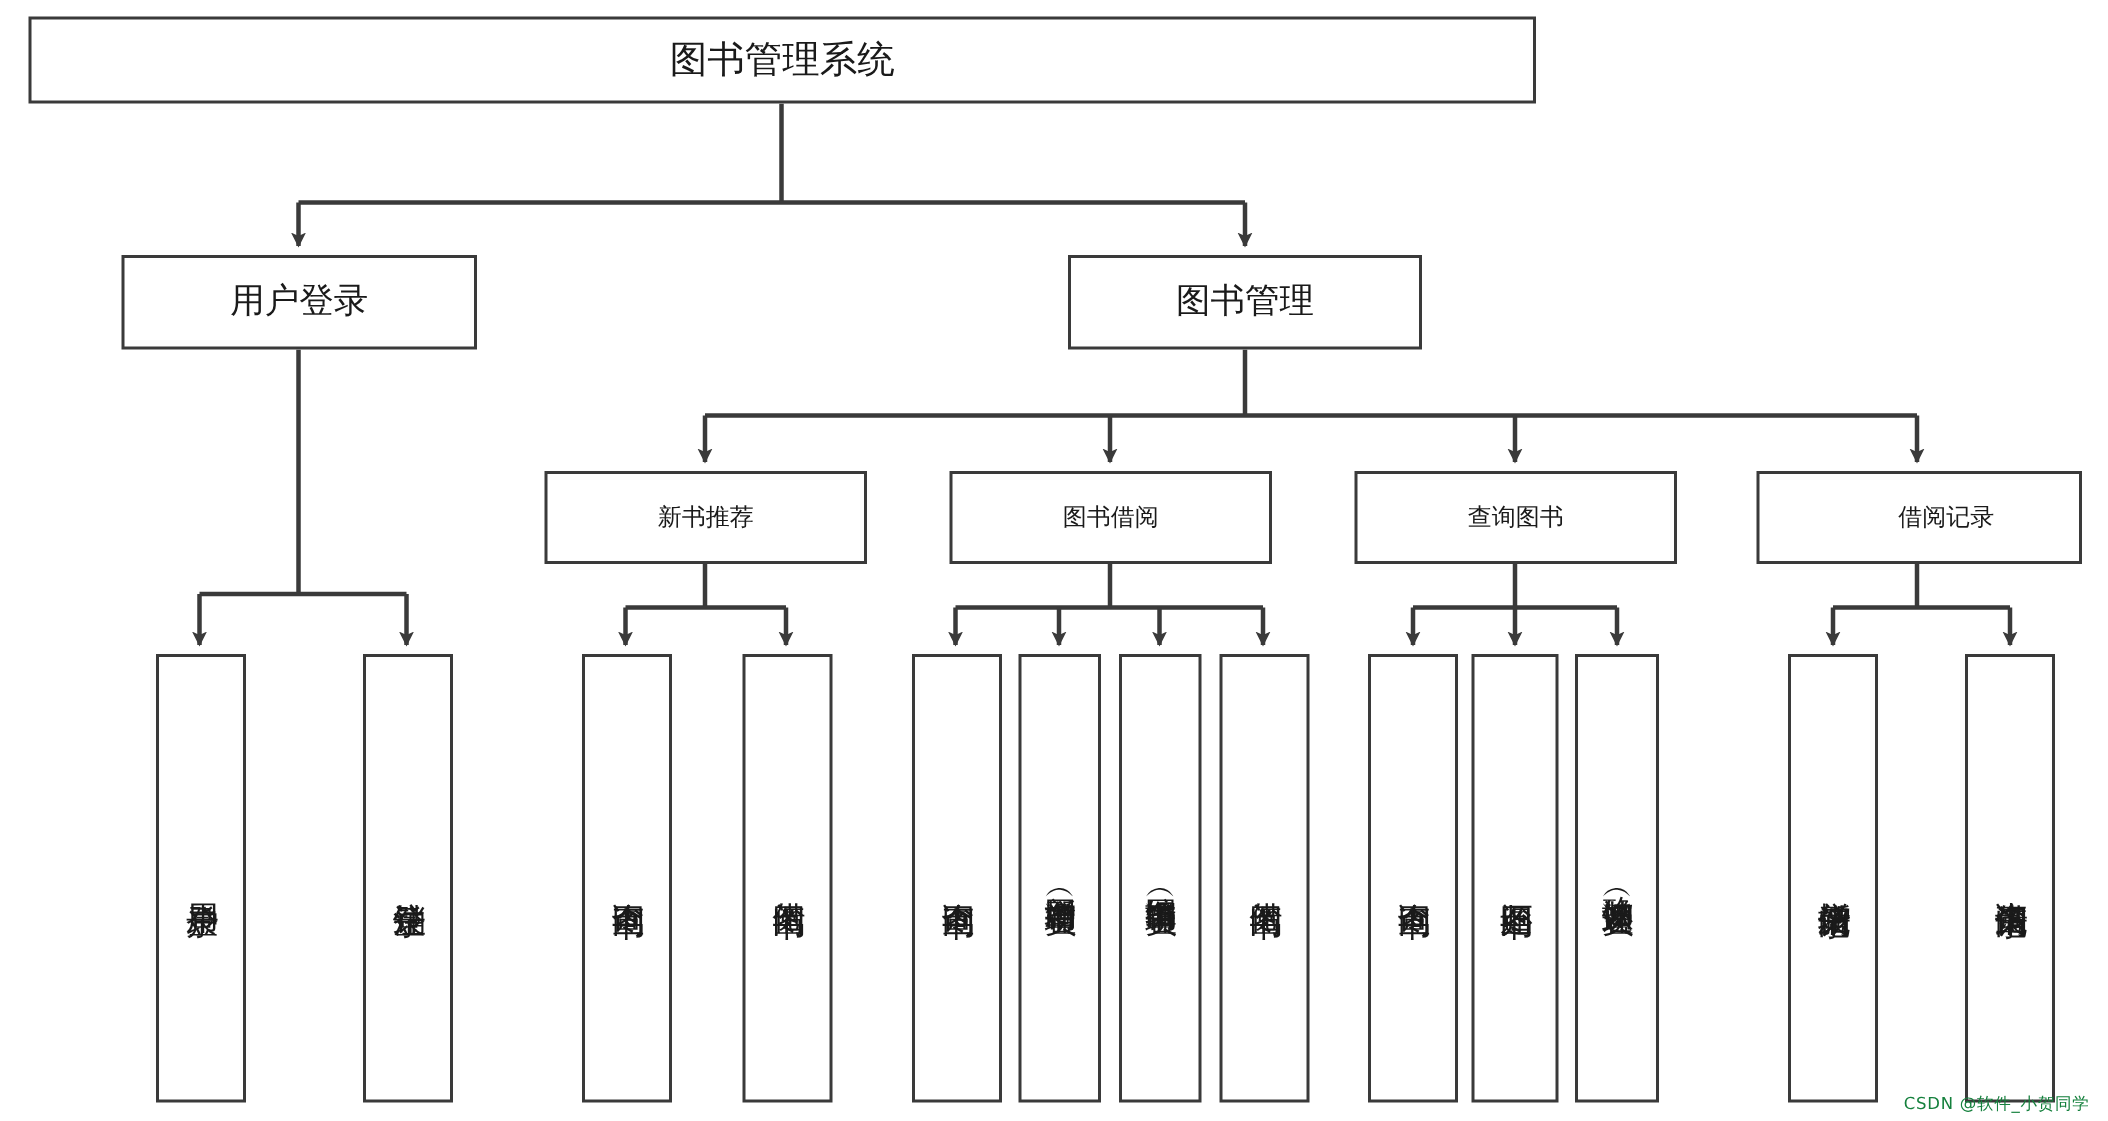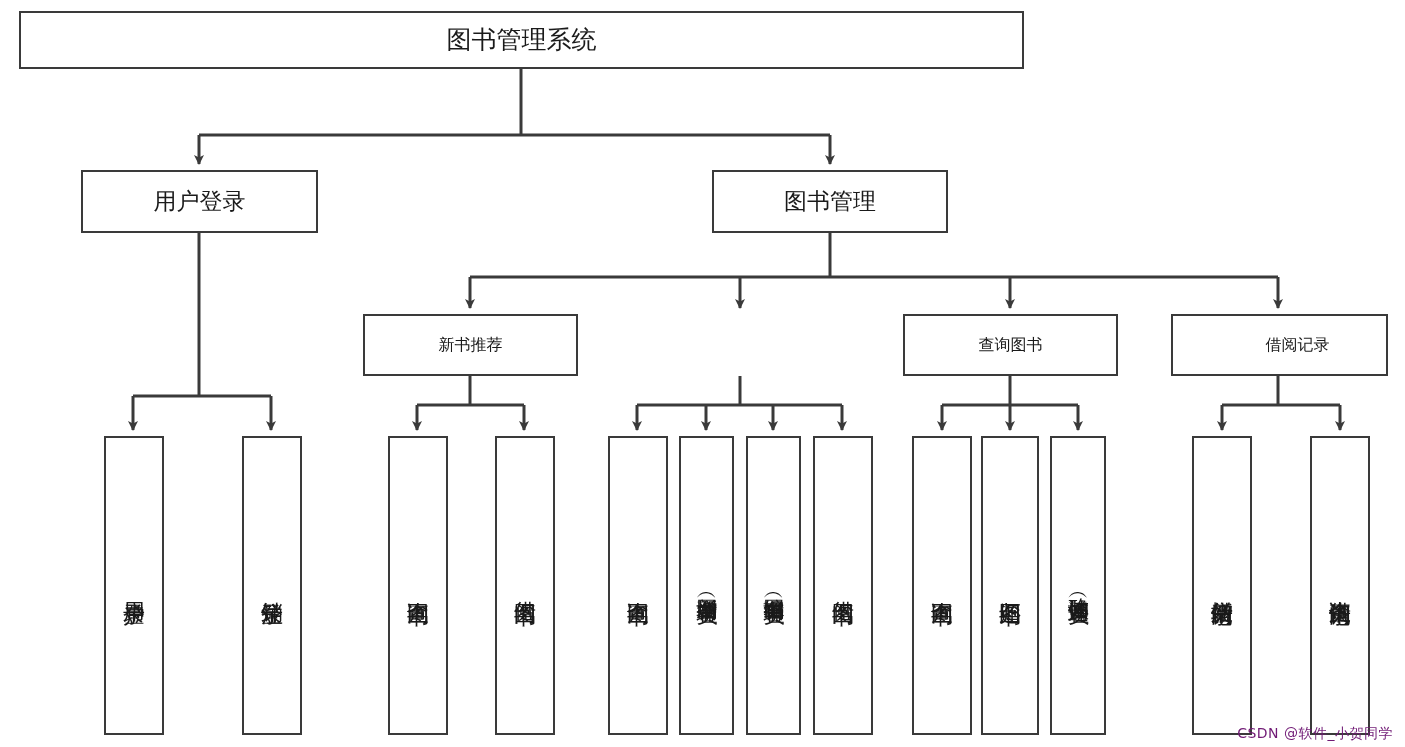--- a/index.html
+++ b/index.html
@@ -54,22 +54,22 @@
   .title-node .lbl { font-size: 25px; }
   .l2-node .lbl    { font-size: 23px; }
   .l3-node .lbl    { font-size: 16px; }
   .v-node .lbl     { font-size: 22px; }
   .v-node.narrow .lbl { font-size: 21px; }
 
   #watermark {
     position: absolute;
     right: 12px;
     bottom: 4px;
-    font-size: 14px;
-    color: #701a75;
+    font-size: 11px;
+    color: #15803d;
     letter-spacing: 0.5px;
     white-space: nowrap;
     z-index: 5;
   }
 </style>
 </head>
 <body>
 
 <div id="canvas">
 
@@ -136,20 +136,23 @@
   </div>
 
   <div class="node h-node l2-node" style="left:712px; top:170px; width:236px; height:63px;">
     <span class="lbl">图书管理</span>
   </div>
 
   <div class="node h-node l3-node" style="left:363px; top:314px; width:215px; height:62px;">
     <span class="lbl">新书推荐</span>
   </div>
 
+  <div class="node h-node l3-node" style="left:633px; top:314px; width:215px; height:62px;">
+    <span class="lbl">图书借阅</span>
+  </div>
 
   <div class="node h-node l3-node" style="left:903px; top:314px; width:215px; height:62px;">
     <span class="lbl">查询图书</span>
   </div>
 
   <div class="node h-node l3-node" style="left:1171px; top:314px; width:217px; height:62px;padding-left:36px;">
     <span class="lbl">借阅记录</span>
   </div>
 
   <div class="node v-node" style="left:104px; top:436px; width:60px; height:299px;">

